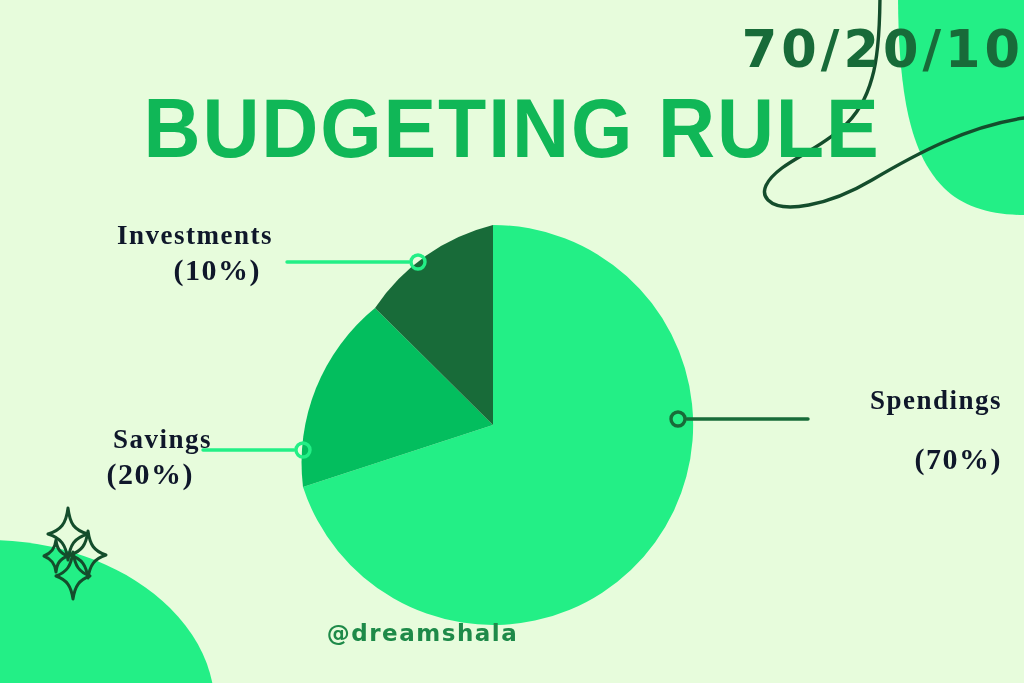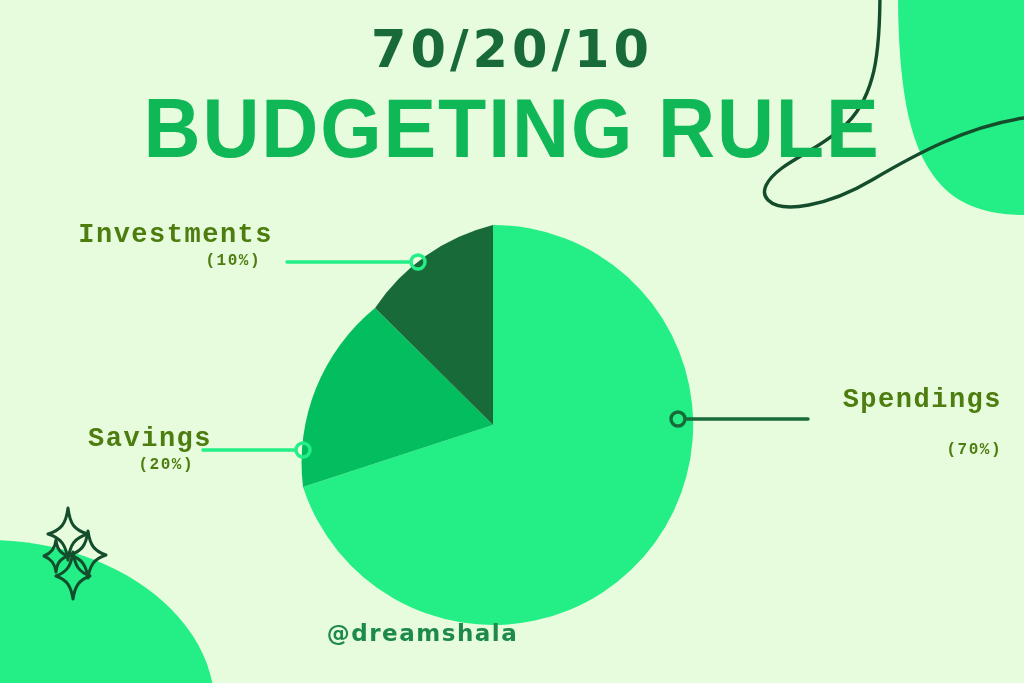--- a/index.html
+++ b/index.html
@@ -27,21 +27,21 @@
     width: 1024px;
     height: 683px;
   }
 
   
   .kicker {
     position: absolute;
     top: 24px;
     left: 0;
     width: 1024px;
-    text-align: center;
+    text-align: right;
     font-family: "DejaVu Sans", sans-serif;
     font-size: 51px;
     font-weight: 700;
     letter-spacing: 4px;
     color: #186b39;
     line-height: 1;
   }
   .headline {
     position: absolute;
     top: 84px;
@@ -53,33 +53,33 @@
     font-weight: 700;
     letter-spacing: 2px;
     color: #10b757;
     line-height: 1.05;
     transform: scaleX(0.94);
   }
 
   
   .callout {
     position: absolute;
-    font-family: Liberation Mono, monospace;
-    color: #4d7c0f;
+    font-family: Liberation Serif, serif;
+    color: #0f172a;
     line-height: 1.18;
   }
   .callout .c-name {
     display: block;
     font-size: 27px;
     font-weight: 700;
     letter-spacing: 1.5px;
   }
   .callout .c-pct {
     display: block;
-    font-size: 16px;
+    font-size: 30px;
     font-weight: 700;
     letter-spacing: 1.5px;
   }
 
   #callout-investments {
     top: 220px;
     left: 48px;
     width: 225px;
     text-align: right;
   }

